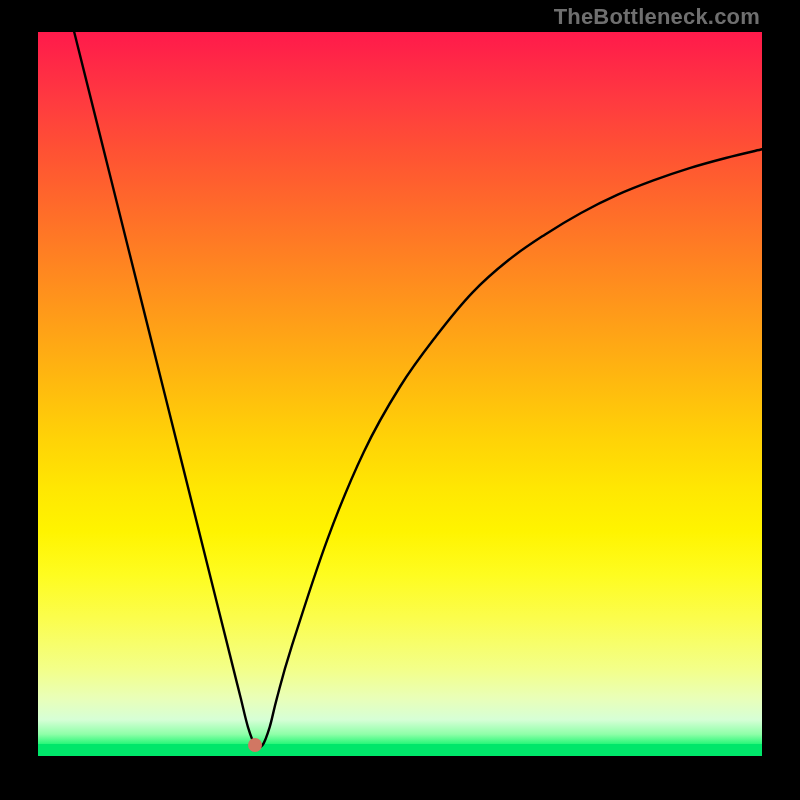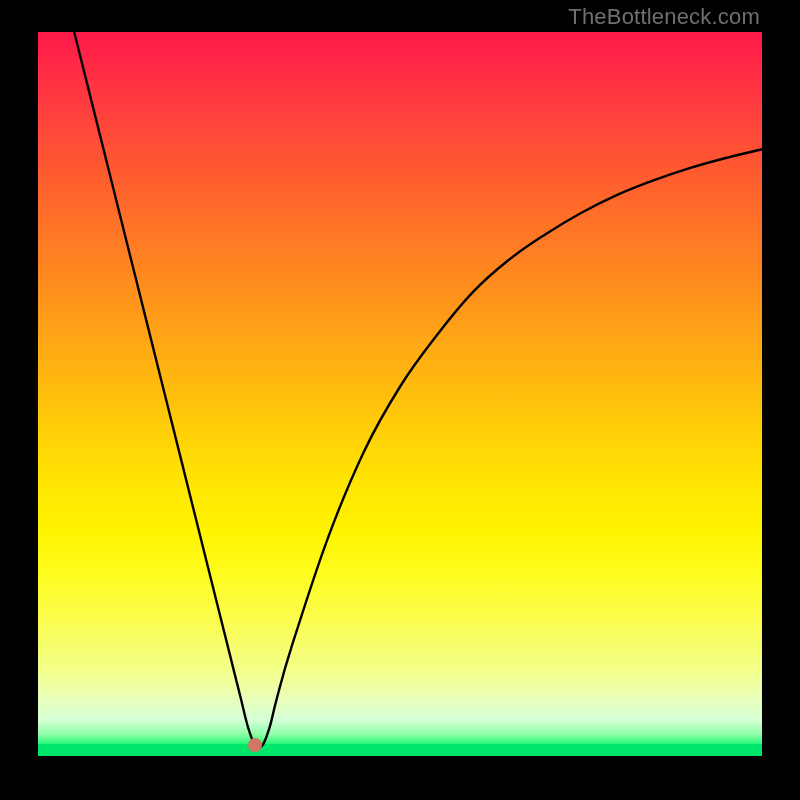--- a/index.html
+++ b/index.html
@@ -50,21 +50,21 @@
         #00e66a 100%
       );
   }
   .watermark {
     position: absolute;
     top: 4px;
     right: 40px;
     color: #6f6f6f;
     font-size: 22px;
     letter-spacing: 0.2px;
-    font-weight: 400;
+    font-weight: 700;
   }
   svg.curve {
     position: absolute;
     left: 0;
     top: 0;
     width: 724px;
     height: 724px;
     overflow: visible;
   }
   .dot {

